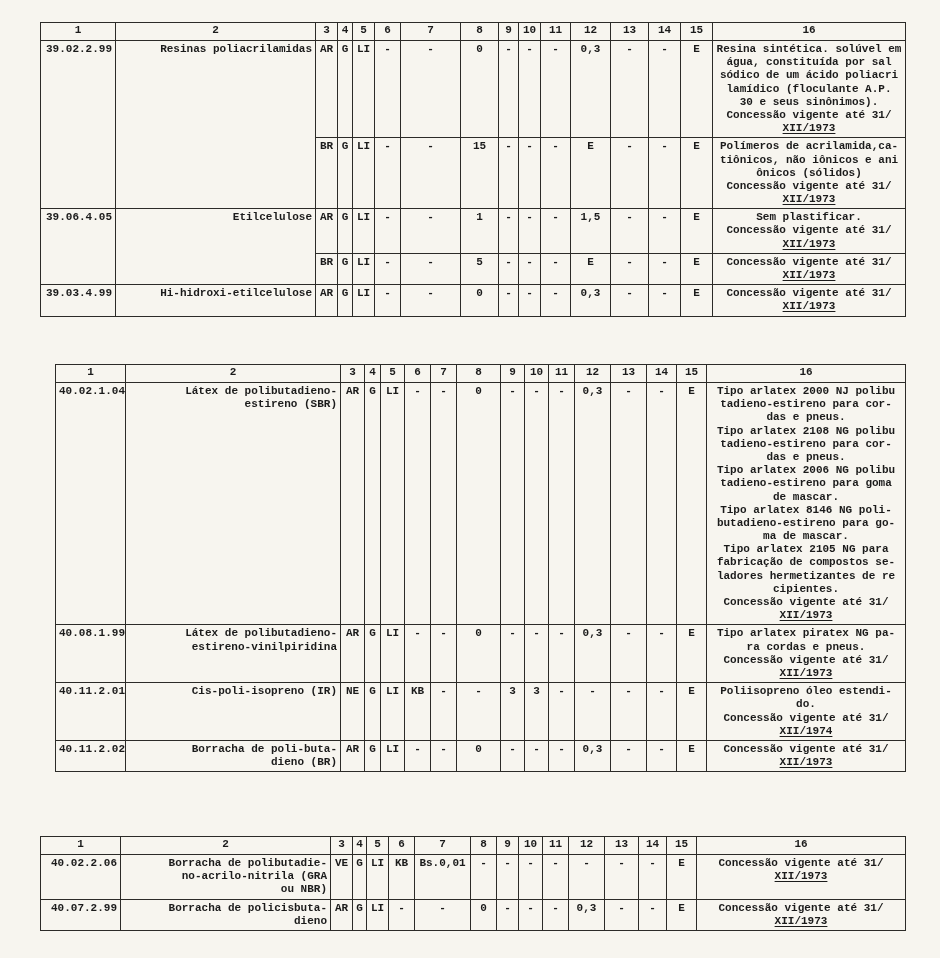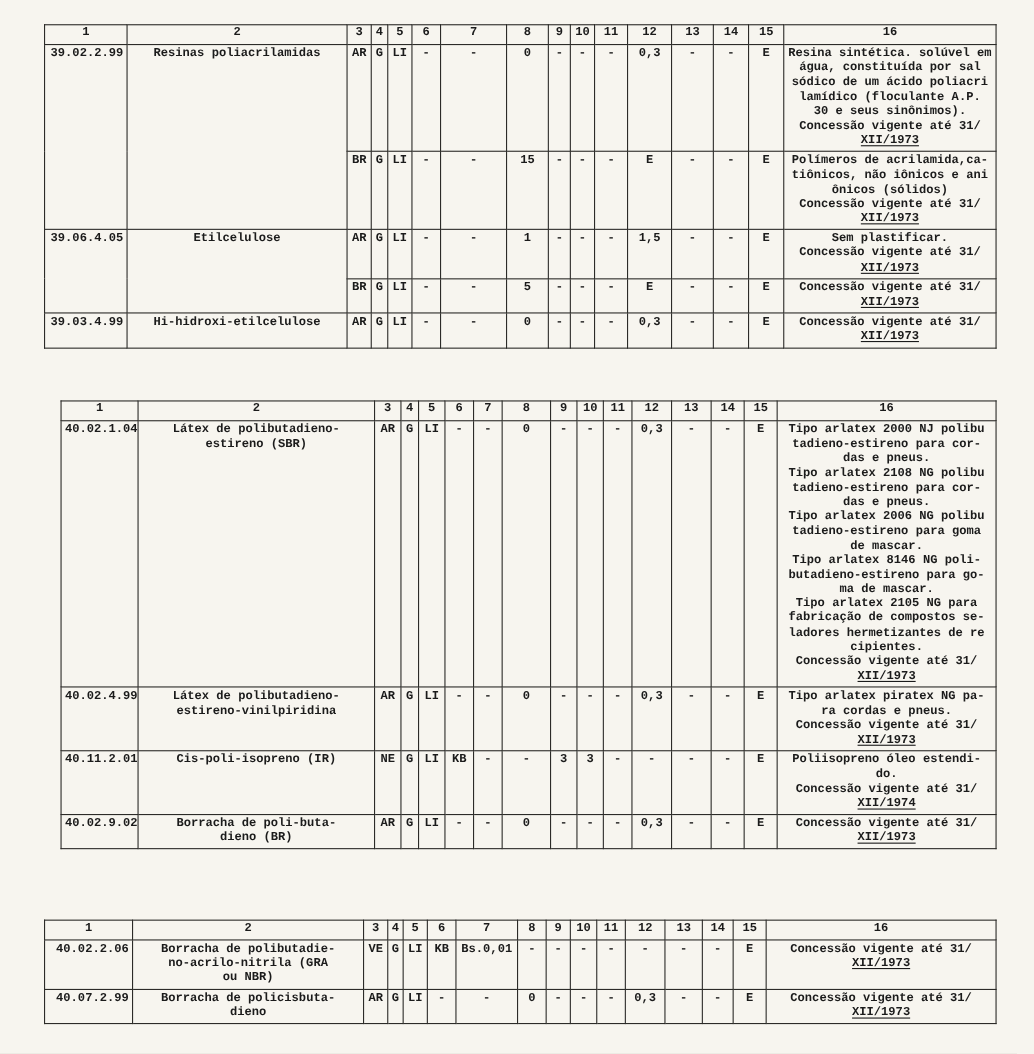--- a/index.html
+++ b/index.html
@@ -27,21 +27,21 @@
     border:1.6px solid #2c2b28;
     padding:2px 3px;
     vertical-align:top;
     font-size:11px;
     line-height:1.2;
     font-weight:bold;
     overflow:hidden;
   }
   th { text-align:center; height:15px; padding:1px 0; }
   .c-code { text-align:right; white-space:nowrap; }
-  .c-desc { text-align:center; }
+  .c-desc { text-align:right; }
   .c-sm   { text-align:center; }
   .c-note { text-align:center; }
   td u { text-decoration:underline; text-underline-offset:2px; }
 </style>
 </head>
 <body>
 
 <div class="page">
 
   <div class="tbl-block block-0">
@@ -228,21 +228,21 @@
             <td class="c-sm">-</td>
             <td class="c-sm">-</td>
             <td class="c-sm">-</td>
             <td class="c-sm">0,3</td>
             <td class="c-sm">-</td>
             <td class="c-sm">-</td>
             <td class="c-sm">E</td>
             <td class="c-note">Tipo arlatex 2000 NJ polibu<br>tadieno-estireno para cor-<br>das e pneus.<br>Tipo arlatex 2108 NG polibu<br>tadieno-estireno para cor-<br>das e pneus.<br>Tipo arlatex 2006 NG polibu<br>tadieno-estireno para goma<br>de mascar.<br>Tipo arlatex 8146 NG poli-<br>butadieno-estireno para go-<br>ma de mascar.<br>Tipo arlatex 2105 NG  para<br>fabricação de compostos se-<br>ladores hermetizantes de re<br>cipientes.<br>Concessão vigente até  31/<br><u>XII/1973</u></td>
           </tr>
           <tr>
-            <td class="c-code">40.02.4.99</td>
+            <td class="c-code">40.08.1.99</td>
             <td class="c-desc">Látex de polibutadieno-<br>estireno-vinilpiridina</td>
             <td class="c-sm">AR</td>
             <td class="c-sm">G</td>
             <td class="c-sm">LI</td>
             <td class="c-sm">-</td>
             <td class="c-sm">-</td>
             <td class="c-sm">0</td>
             <td class="c-sm">-</td>
             <td class="c-sm">-</td>
             <td class="c-sm">-</td>
@@ -264,21 +264,21 @@
             <td class="c-sm">3</td>
             <td class="c-sm">3</td>
             <td class="c-sm">-</td>
             <td class="c-sm">-</td>
             <td class="c-sm">-</td>
             <td class="c-sm">-</td>
             <td class="c-sm">E</td>
             <td class="c-note">Poliisopreno óleo estendi-<br>do.<br>Concessão vigente até  31/<br><u>XII/1974</u></td>
           </tr>
           <tr>
-            <td class="c-code">40.02.9.02</td>
+            <td class="c-code">40.11.2.02</td>
             <td class="c-desc">Borracha de poli-buta-<br>dieno (BR)</td>
             <td class="c-sm">AR</td>
             <td class="c-sm">G</td>
             <td class="c-sm">LI</td>
             <td class="c-sm">-</td>
             <td class="c-sm">-</td>
             <td class="c-sm">0</td>
             <td class="c-sm">-</td>
             <td class="c-sm">-</td>
             <td class="c-sm">-</td>

